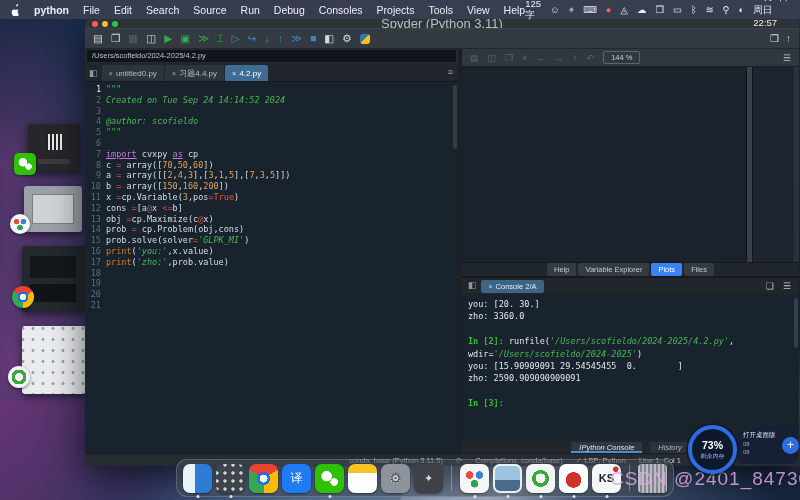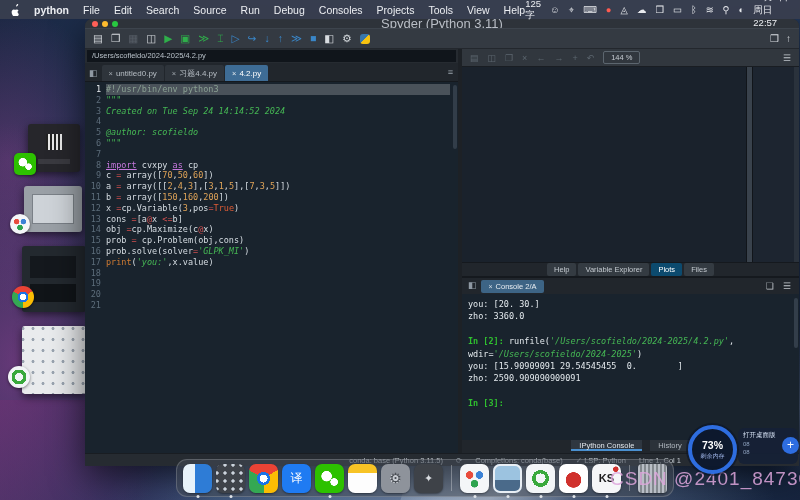--- a/index.html
+++ b/index.html
@@ -112,32 +112,32 @@
   .pt-ico { color:#5c666f; font-size:9px; }
   #plots-zoom { border:1px solid #5c666f; color:#c6ccd2; font-size:7.5px; padding:1px 7px; border-radius:2px; }
   .pt-menu { margin-left:auto; color:#c0c6cc; font-size:9px; }
   #plots-body { height:196px; display:flex; background:#1a222c; border-bottom:1px solid #15191e; }
   #plots-canvas { flex:1; border-right:1px solid #11151a; }
   #plots-vscroll { width:5px; background:#39424c; }
   #plots-thumbs { width:42px; background:#1d2530; border-left:1px solid #11151a; }
   #plots-rscroll { width:5px; background:#2a323c; }
   #right-tabs { height:15px; background:#21262c; display:flex; justify-content:center; align-items:center; gap:2px; border-bottom:2px solid #15191e; }
   .rtab { font-size:7.5px; padding:2px 7px; background:#343b42; color:#c3c9cf; border-radius:2px; cursor:default; }
-  .rtab.active { background:#0c4a6e; color:#fff; }
+  .rtab.active { background:#3b82f6; color:#fff; }
   #console-pane { flex:1; display:flex; flex-direction:column; position:relative; }
   #ctab-row { height:16px; background:#21262c; display:flex; align-items:center; padding:0 4px; }
   .ctab { height:13px; background:#3d6485; color:#e8edf2; font-size:7.5px; display:flex; align-items:center; gap:3px; padding:0 8px; border-radius:2px; }
   .ctab .x { font-size:7px; opacity:.85; }
   .c-icons { margin-left:auto; display:flex; gap:9px; color:#c0c6cc; font-size:9px; padding-right:4px; }
   #console-body { flex:1; background:#19232d; padding:4px 6px; font:8.5px/12.4px "DejaVu Sans Mono", monospace; overflow:hidden; }
   .con-line { height:12.4px; white-space:pre; }
   .t-out { color:#e3e9ed; }
   .t-pr { color:#2fbf2f; font-weight:bold; }
   #console-scroll { position:absolute; right:1px; top:20px; width:4px; height:50px; background:#333e4a; border-radius:2px; }
-  #bottom-tabs { height:13px; background:#21262c; display:flex; justify-content:center; align-items:flex-start; gap:8px; }
+  #bottom-tabs { height:13px; background:#21262c; display:flex; justify-content:center; align-items:flex-end; gap:8px;font-style:italic; }
   .btab { font-size:7.5px; padding:1px 8px; color:#b2b9c0; background:#2b323a; cursor:default; }
   .btab.active { background:#2f3740; color:#e2e7ec; box-shadow:inset 0 -2px 0 #4a90d0; }
 
   
   #statusbar { position:absolute; left:0; right:0; bottom:0; height:13px; background:#262b31; border-top:1px solid #191d22;
     display:flex; align-items:center; font-size:7.5px; color:#c3c9cf; padding:0 118px 0 8px; }
   #statusbar .sb-group { margin-left:auto; display:flex; align-items:center; gap:13px; white-space:nowrap; }
   .sb-ico { font-size:7.5px; color:#9fa8b0; }
 
   
@@ -326,37 +326,37 @@
               <div class="gut-num">14</div>
               <div class="gut-num">15</div>
               <div class="gut-num">16</div>
               <div class="gut-num">17</div>
               <div class="gut-num">18</div>
               <div class="gut-num">19</div>
               <div class="gut-num">20</div>
               <div class="gut-num">21</div>
             </div>
           <div id="code-lines">
-              <div class="code-line hl"><span class="t-cm">#!/usr/bin/env python3</span></div>
               <div class="code-line"><span class="t-st">"""</span></div>
               <div class="code-line"><span class="t-st">Created on Tue Sep 24 14:14:52 2024</span></div>
               <div class="code-line"></div>
               <div class="code-line"><span class="t-st">@author: scofieldo</span></div>
               <div class="code-line"><span class="t-st">"""</span></div>
               <div class="code-line"></div>
               <div class="code-line"><span class="t-kw">import</span><span class="t-tx"> cvxpy </span><span class="t-kw">as</span><span class="t-tx"> cp</span></div>
               <div class="code-line"><span class="t-tx">c </span><span class="t-op">=</span><span class="t-tx"> array([</span><span class="t-nu">70</span><span class="t-tx">,</span><span class="t-nu">50</span><span class="t-tx">,</span><span class="t-nu">60</span><span class="t-tx">])</span></div>
               <div class="code-line"><span class="t-tx">a </span><span class="t-op">=</span><span class="t-tx"> array([[</span><span class="t-nu">2</span><span class="t-tx">,</span><span class="t-nu">4</span><span class="t-tx">,</span><span class="t-nu">3</span><span class="t-tx">],[</span><span class="t-nu">3</span><span class="t-tx">,</span><span class="t-nu">1</span><span class="t-tx">,</span><span class="t-nu">5</span><span class="t-tx">],[</span><span class="t-nu">7</span><span class="t-tx">,</span><span class="t-nu">3</span><span class="t-tx">,</span><span class="t-nu">5</span><span class="t-tx">]])</span></div>
               <div class="code-line"><span class="t-tx">b </span><span class="t-op">=</span><span class="t-tx"> array([</span><span class="t-nu">150</span><span class="t-tx">,</span><span class="t-nu">160</span><span class="t-tx">,</span><span class="t-nu">200</span><span class="t-tx">])</span></div>
               <div class="code-line"><span class="t-tx">x </span><span class="t-op">=</span><span class="t-tx">cp.Variable(</span><span class="t-nu">3</span><span class="t-tx">,pos</span><span class="t-op">=</span><span class="t-bo">True</span><span class="t-tx">)</span></div>
               <div class="code-line"><span class="t-tx">cons </span><span class="t-op">=</span><span class="t-tx">[a</span><span class="t-op">@</span><span class="t-tx">x </span><span class="t-op">&lt;=</span><span class="t-tx">b]</span></div>
               <div class="code-line"><span class="t-tx">obj </span><span class="t-op">=</span><span class="t-tx">cp.Maximize(c</span><span class="t-op">@</span><span class="t-tx">x)</span></div>
               <div class="code-line"><span class="t-tx">prob </span><span class="t-op">=</span><span class="t-tx"> cp.Problem(obj,cons)</span></div>
               <div class="code-line"><span class="t-tx">prob.solve(solver</span><span class="t-op">=</span><span class="t-st">'GLPK_MI'</span><span class="t-tx">)</span></div>
               <div class="code-line"><span class="t-bi">print</span><span class="t-tx">(</span><span class="t-st">'you:'</span><span class="t-tx">,x.value)</span></div>
+              <div class="code-line"><span class="t-bi">print</span><span class="t-tx">(</span><span class="t-st">'zho:'</span><span class="t-tx">,prob.value)</span></div>
               <div class="code-line"></div>
             </div>
           <div id="code-scroll"></div>
         </div>
       </div>
 
       <div id="right-pane">
         <div id="plots-toolbar">
           <span id="pt-icons" style="display:flex;gap:9px;align-items:center;">
               <span class="pt-ico">▤</span>

